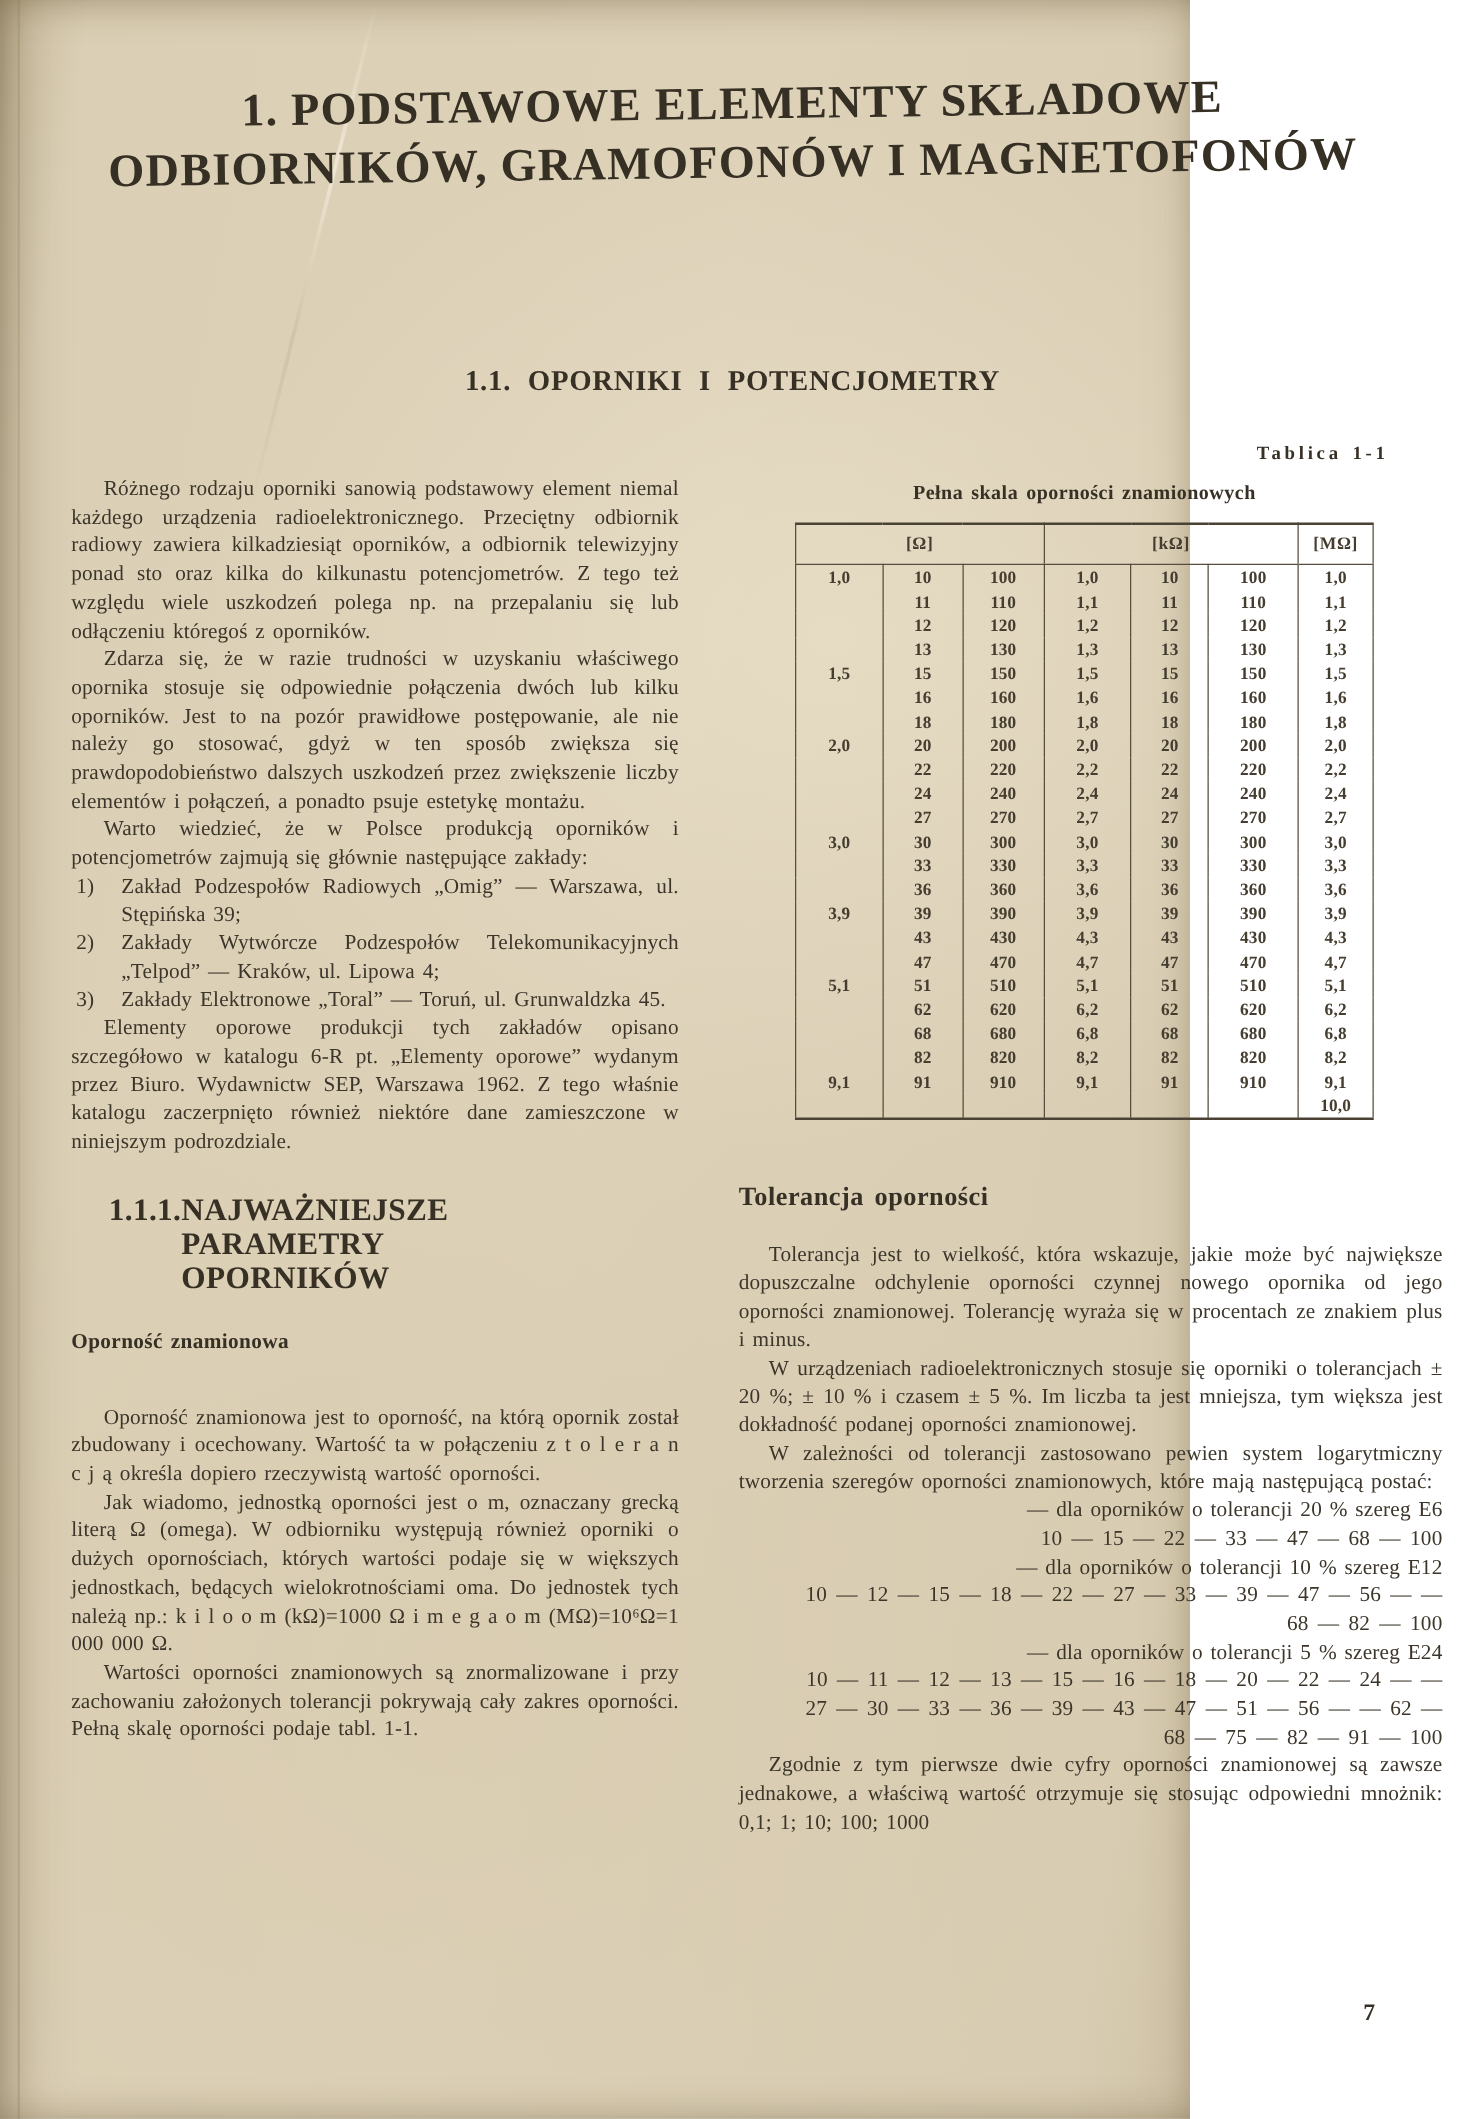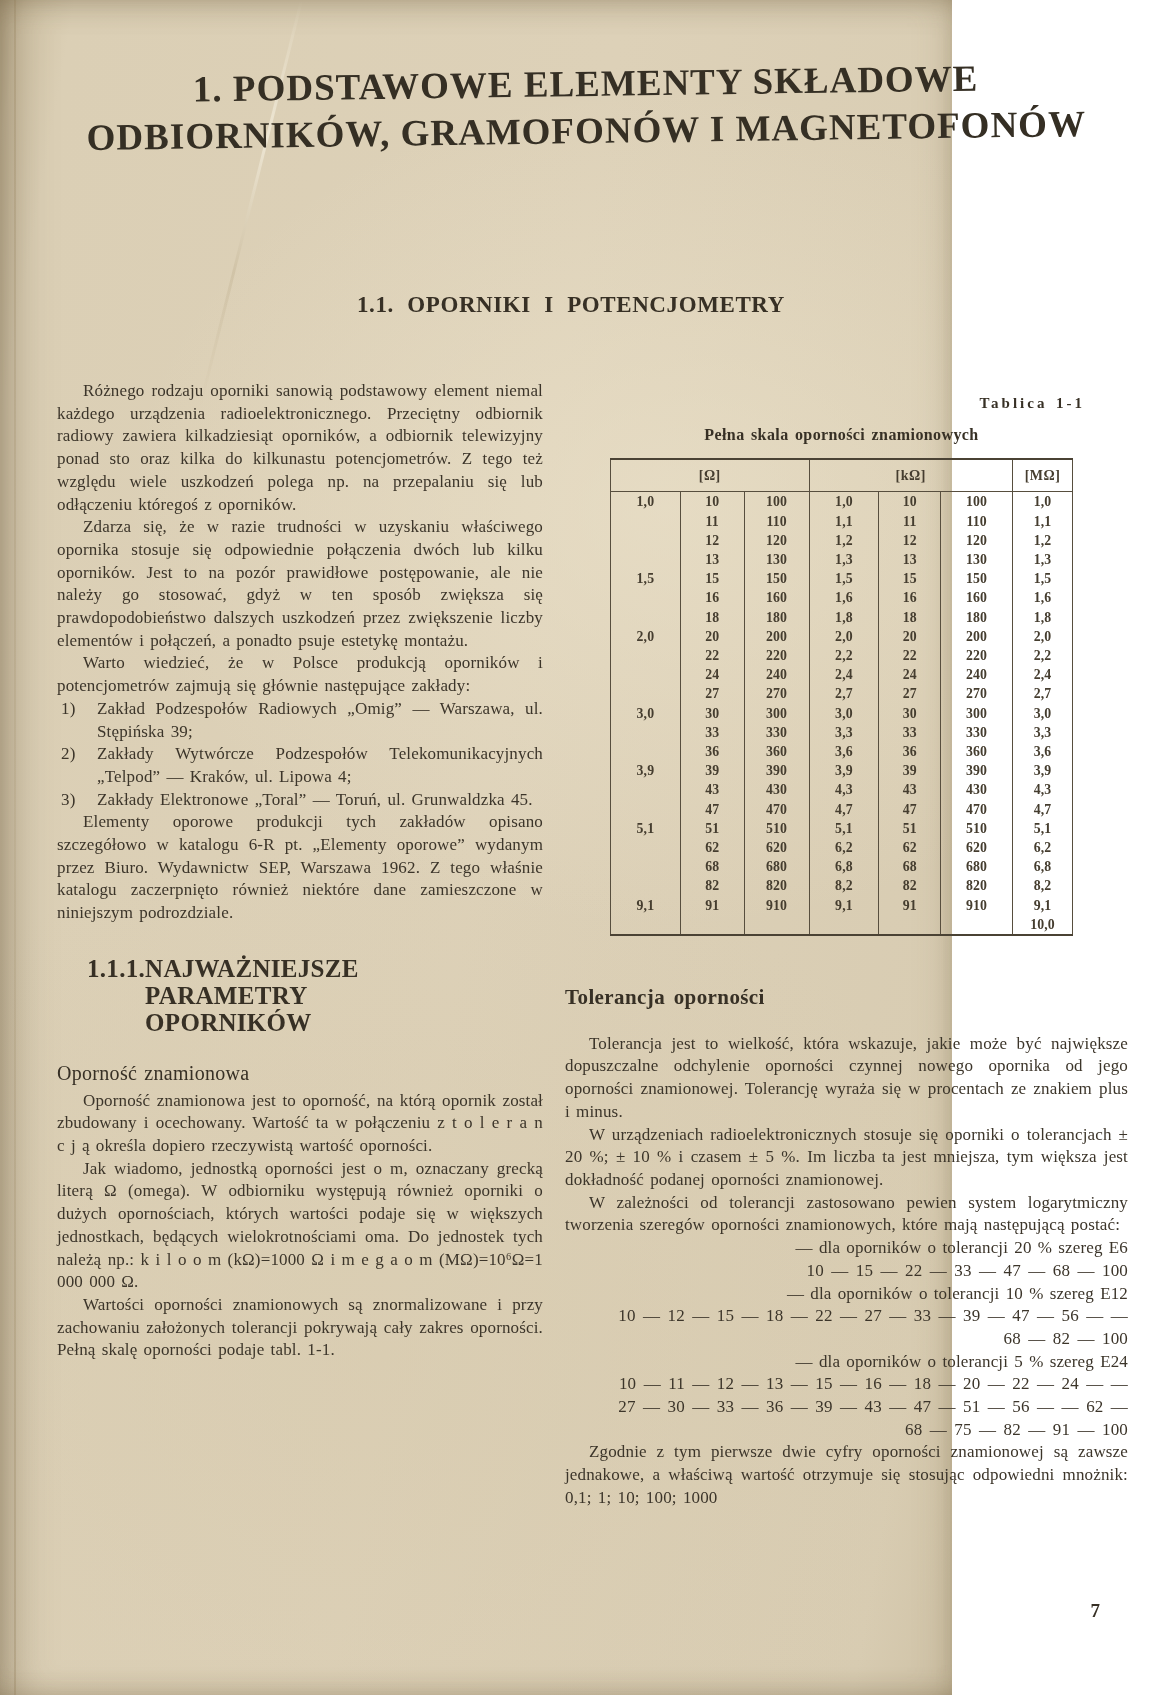--- a/index.html
+++ b/index.html
@@ -21,41 +21,41 @@
   .crease{position:absolute;background:linear-gradient(to bottom,rgba(255,255,255,.0),rgba(255,252,240,.5),rgba(160,140,100,.18),rgba(255,255,255,0));pointer-events:none;}
   #crease1{left:300px;top:0;width:3px;height:420px;transform:rotate(14deg);transform-origin:top left;}
   #crease2{left:14px;top:0;width:2px;height:1695px;background:linear-gradient(to bottom,rgba(140,118,80,.25),rgba(140,118,80,.12),rgba(140,118,80,.28));}
 
   .page-title{
     position:absolute;left:58px;top:60px;width:1056px;
     text-align:center;font-weight:bold;font-size:37px;line-height:1.28;
     letter-spacing:1px;transform:rotate(-0.8deg);color:#352f24;
   }
   .section-heading{
-    position:absolute;left:43px;top:292px;width:1056px;
+    position:absolute;left:58px;top:292px;width:1056px;
     text-align:center;font-weight:bold;font-size:23px;letter-spacing:.6px;word-spacing:7px;color:#37permanent;
     color:#37302^5;
   }
   .section-heading{color:#373025;}
 
   .col-left{
     position:absolute;left:57px;top:380px;width:486px;
     font-size:17px;line-height:22.7px;text-align:justify;
     letter-spacing:.15px;word-spacing:1.8px;
   }
   .col-left p{margin:0;text-indent:26px;}
   .factory{display:flex;margin:0;}
   .factory .marker{flex:0 0 40px;padding-left:4px;box-sizing:border-box;}
   .factory .f-text{flex:1;text-align:justify;}
   .subsection-heading{display:flex;margin:30px 0 26px 0;font-weight:bold;font-size:25px;line-height:27px;letter-spacing:.3px;color:#373025;}
   .subsection-heading .num{flex:0 0 62px;padding-left:30px;box-sizing:border-box;}
   .subsection-heading .txt{flex:0 0 330px;}
-  .subheading{margin:0 0 5px 0;font-weight:normal;font-size:20px;letter-spacing:.3px;color:#373025;}
-
-  .col-right{position:absolute;left:565px;top:352px;width:563px;font-size:17px;line-height:22.7px;letter-spacing:.15px;word-spacing:1.8px;margin-top:40px;}
+  .subheading{margin:0 0 38px 0;font-weight:bold;font-size:17px;letter-spacing:.3px;color:#373025;}
+
+  .col-right{position:absolute;left:591px;top:352px;width:563px;font-size:17px;line-height:22.7px;letter-spacing:.15px;word-spacing:1.8px;}
   .table-label{width:520px;text-align:right;font-weight:bold;font-size:15px;letter-spacing:3px;color:#373025;}
   .table-title{width:463px;margin:9px 0 0 45px;text-align:center;font-weight:bold;font-size:16px;letter-spacing:.4px;word-spacing:2px;color:#373025;}
   table.res{
     margin:12px 0 0 45px;border-collapse:collapse;width:463px;
     font-size:13.8px;font-weight:bold;color:#453d2f;
     border-top:2px solid #4a4234;border-bottom:2px solid #4a4234;
     border-left:1px solid #574e3e;border-right:1px solid #574e3e;
   }
   table.res th{
     font-size:14px;font-weight:bold;height:29px;vertical-align:middle;text-align:center;

